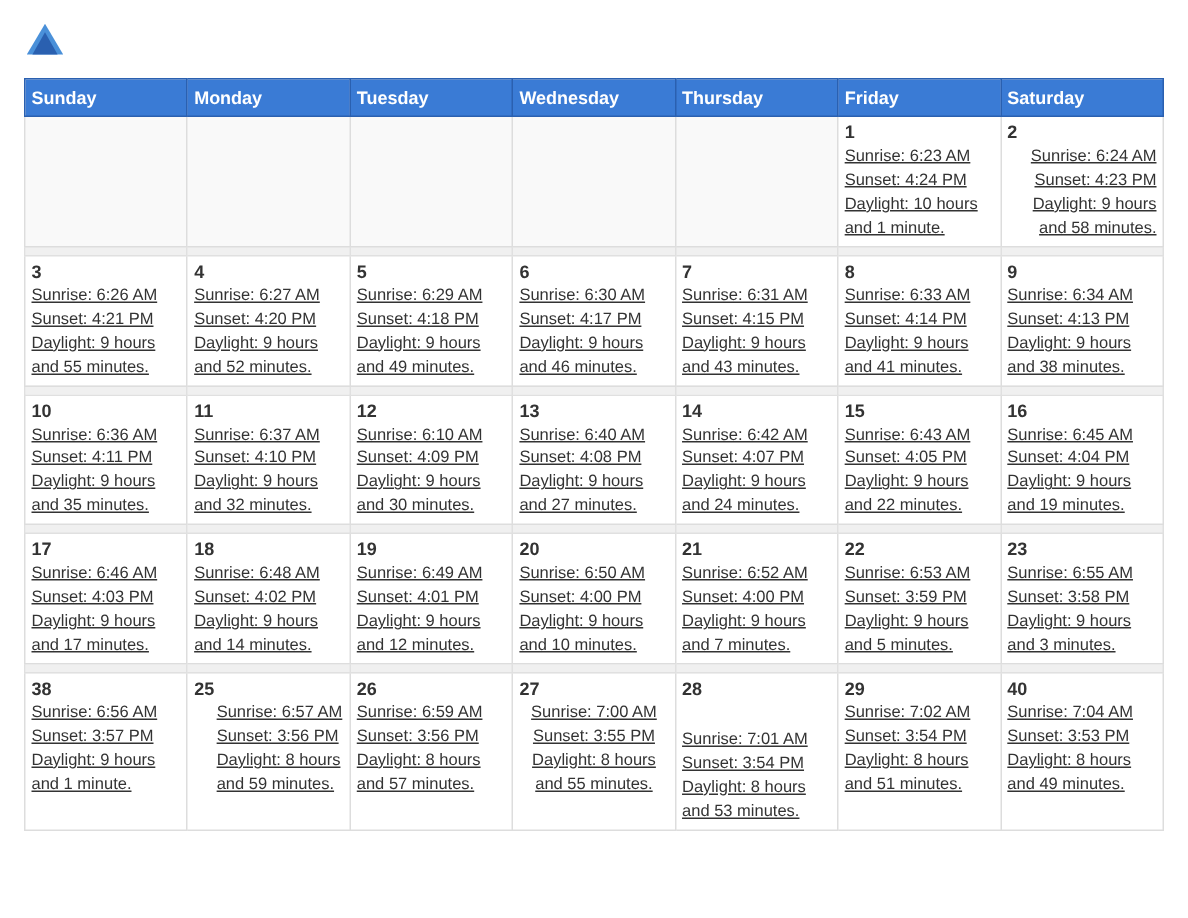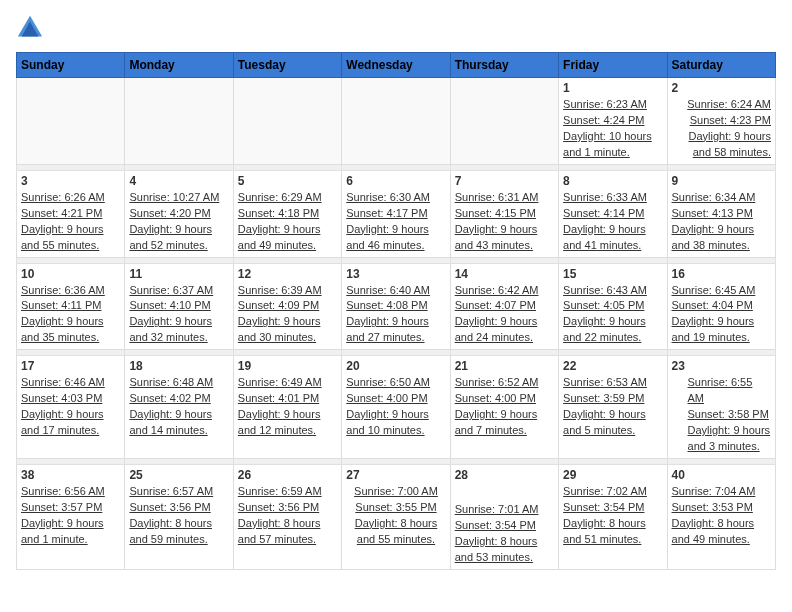--- a/index.html
+++ b/index.html
@@ -53,21 +53,21 @@
       font-size: 14px;
       color: #555;
     }
     .calendar {
       width: 100%;
       border-collapse: collapse;
       table-layout: fixed;
     }
     .calendar th {
       background: #3a7bd5;
-      color: #000000;
+      color: #ffffff;
       font-size: 12px;
       font-weight: bold;
       padding: 5px 4px;
       text-align: left;
       border: 1px solid #2a60b0;
     }
     .calendar td {
       vertical-align: top;
       padding: 3px 4px;
       font-size: 9.5px;
@@ -164,21 +164,21 @@
         <tr>
           <td>
             <span class="day-num">3</span>
             <div class="day-info" style="white-space: pre-line;">Sunrise: 6:26 AM
 Sunset: 4:21 PM
 Daylight: 9 hours
 and 55 minutes.</div>
           </td>
           <td>
             <span class="day-num">4</span>
-            <div class="day-info" style="white-space: pre-line;">Sunrise: 10:27 AM
+            <div class="day-info" style="white-space: pre-line;">Sunrise: 6:27 AM
 Sunset: 4:20 PM
 Daylight: 9 hours
 and 52 minutes.</div>
           </td>
           <td>
             <span class="day-num">5</span>
             <div class="day-info" style="white-space: pre-line;">Sunrise: 6:29 AM
 Sunset: 4:18 PM
 Daylight: 9 hours
 and 49 minutes.</div>
@@ -231,21 +231,21 @@
           </td>
           <td>
             <span class="day-num">11</span>
             <div class="day-info" style="white-space: pre-line;">Sunrise: 6:37 AM
 Sunset: 4:10 PM
 Daylight: 9 hours
 and 32 minutes.</div>
           </td>
           <td>
             <span class="day-num">12</span>
-            <div class="day-info" style="white-space: pre-line;">Sunrise: 6:39 AM
+            <div class="day-info" style="white-space: pre-line;">Sunrise: 6:10 AM
 Sunset: 4:09 PM
 Daylight: 9 hours
 and 30 minutes.</div>
           </td>
           <td>
             <span class="day-num">13</span>
             <div class="day-info" style="white-space: pre-line;">Sunrise: 6:40 AM
 Sunset: 4:08 PM
 Daylight: 9 hours
 and 27 minutes.</div>
@@ -319,21 +319,21 @@
           </td>
           <td>
             <span class="day-num">22</span>
             <div class="day-info" style="white-space: pre-line;">Sunrise: 6:53 AM
 Sunset: 3:59 PM
 Daylight: 9 hours
 and 5 minutes.</div>
           </td>
           <td>
             <span class="day-num">23</span>
-            <div class="day-info" style="white-space: pre-line; margin-left: 16px;">Sunrise: 6:55 AM
+            <div class="day-info" style="white-space: pre-line;">Sunrise: 6:55 AM
 Sunset: 3:58 PM
 Daylight: 9 hours
 and 3 minutes.</div>
           </td>
         </tr>
         <tr class="row-sep">
           <td></td>
           <td></td>
           <td></td>
           <td></td>
@@ -344,21 +344,21 @@
         <tr>
           <td>
             <span class="day-num">38</span>
             <div class="day-info" style="white-space: pre-line;">Sunrise: 6:56 AM
 Sunset: 3:57 PM
 Daylight: 9 hours
 and 1 minute.</div>
           </td>
           <td>
             <span class="day-num">25</span>
-            <div class="day-info" style="white-space: pre-line;">Sunrise: 6:57 AM
+            <div class="day-info" style="white-space: pre-line; margin-left: 15px;">Sunrise: 6:57 AM
 Sunset: 3:56 PM
 Daylight: 8 hours
 and 59 minutes.</div>
           </td>
           <td>
             <span class="day-num">26</span>
             <div class="day-info" style="white-space: pre-line;">Sunrise: 6:59 AM
 Sunset: 3:56 PM
 Daylight: 8 hours
 and 57 minutes.</div>

